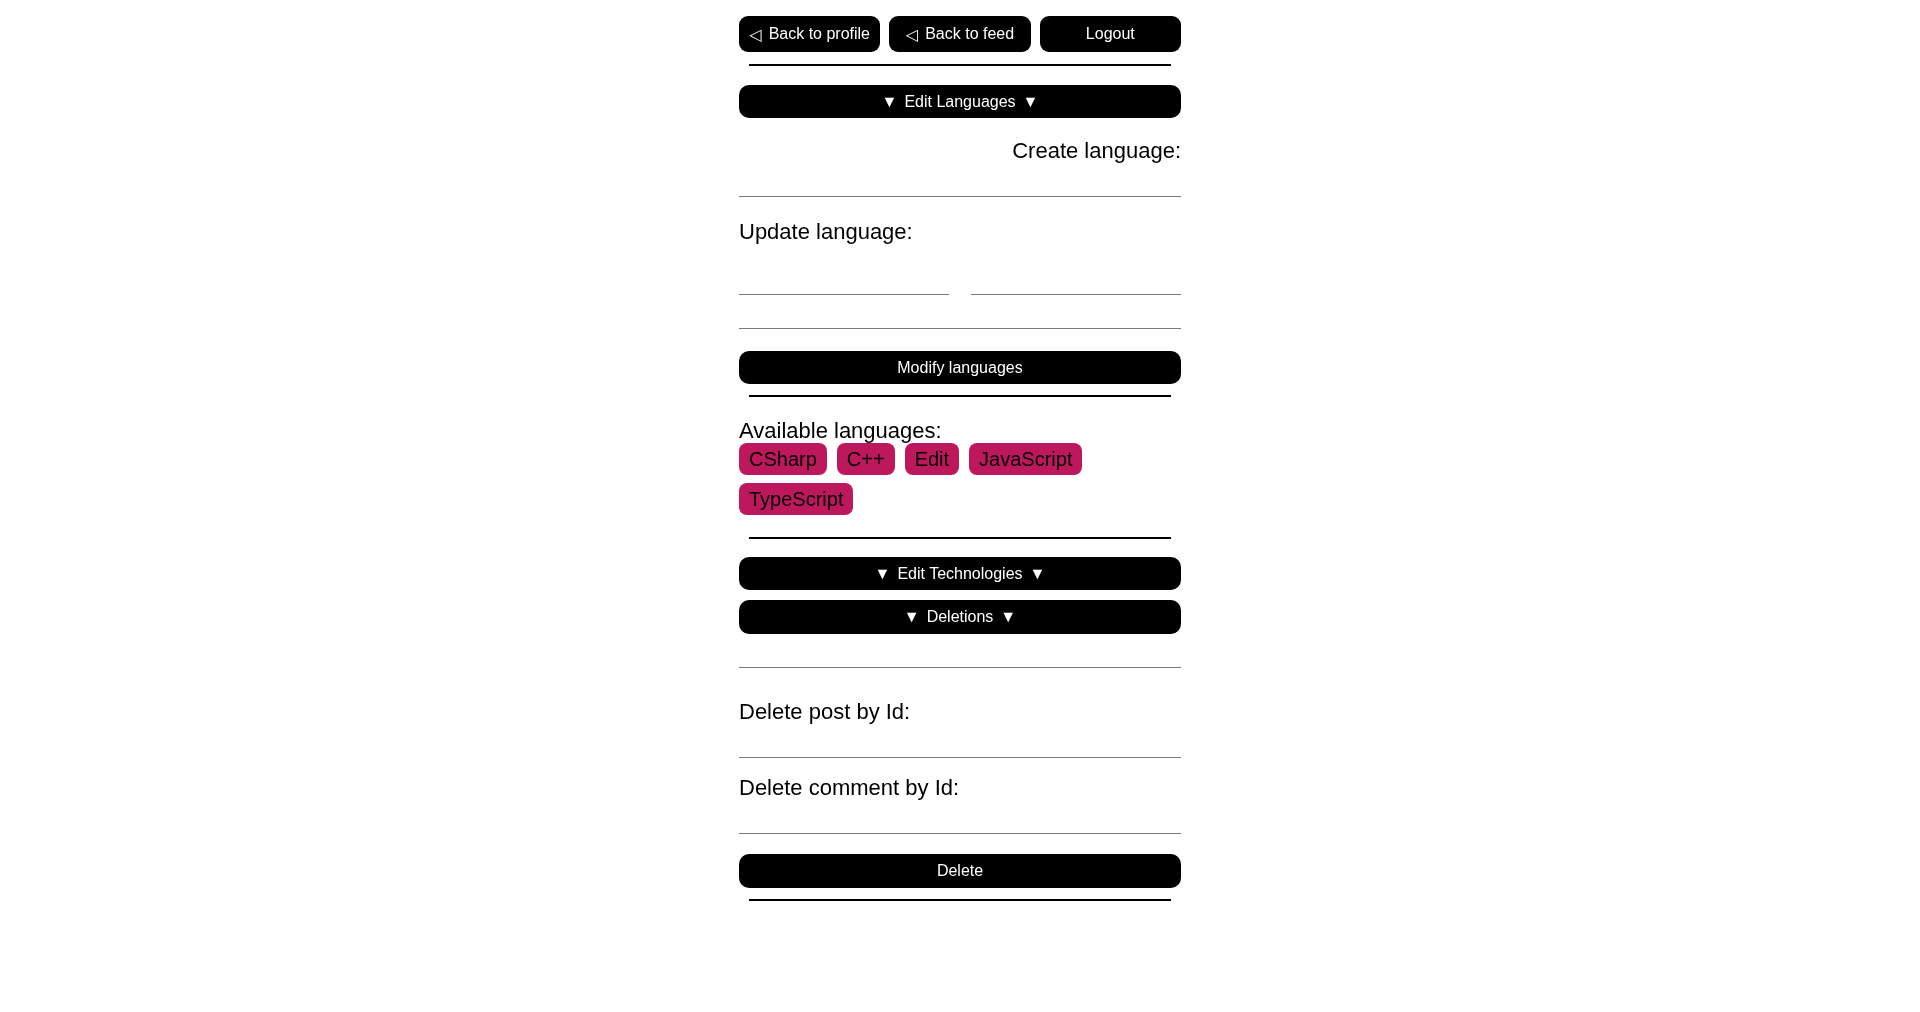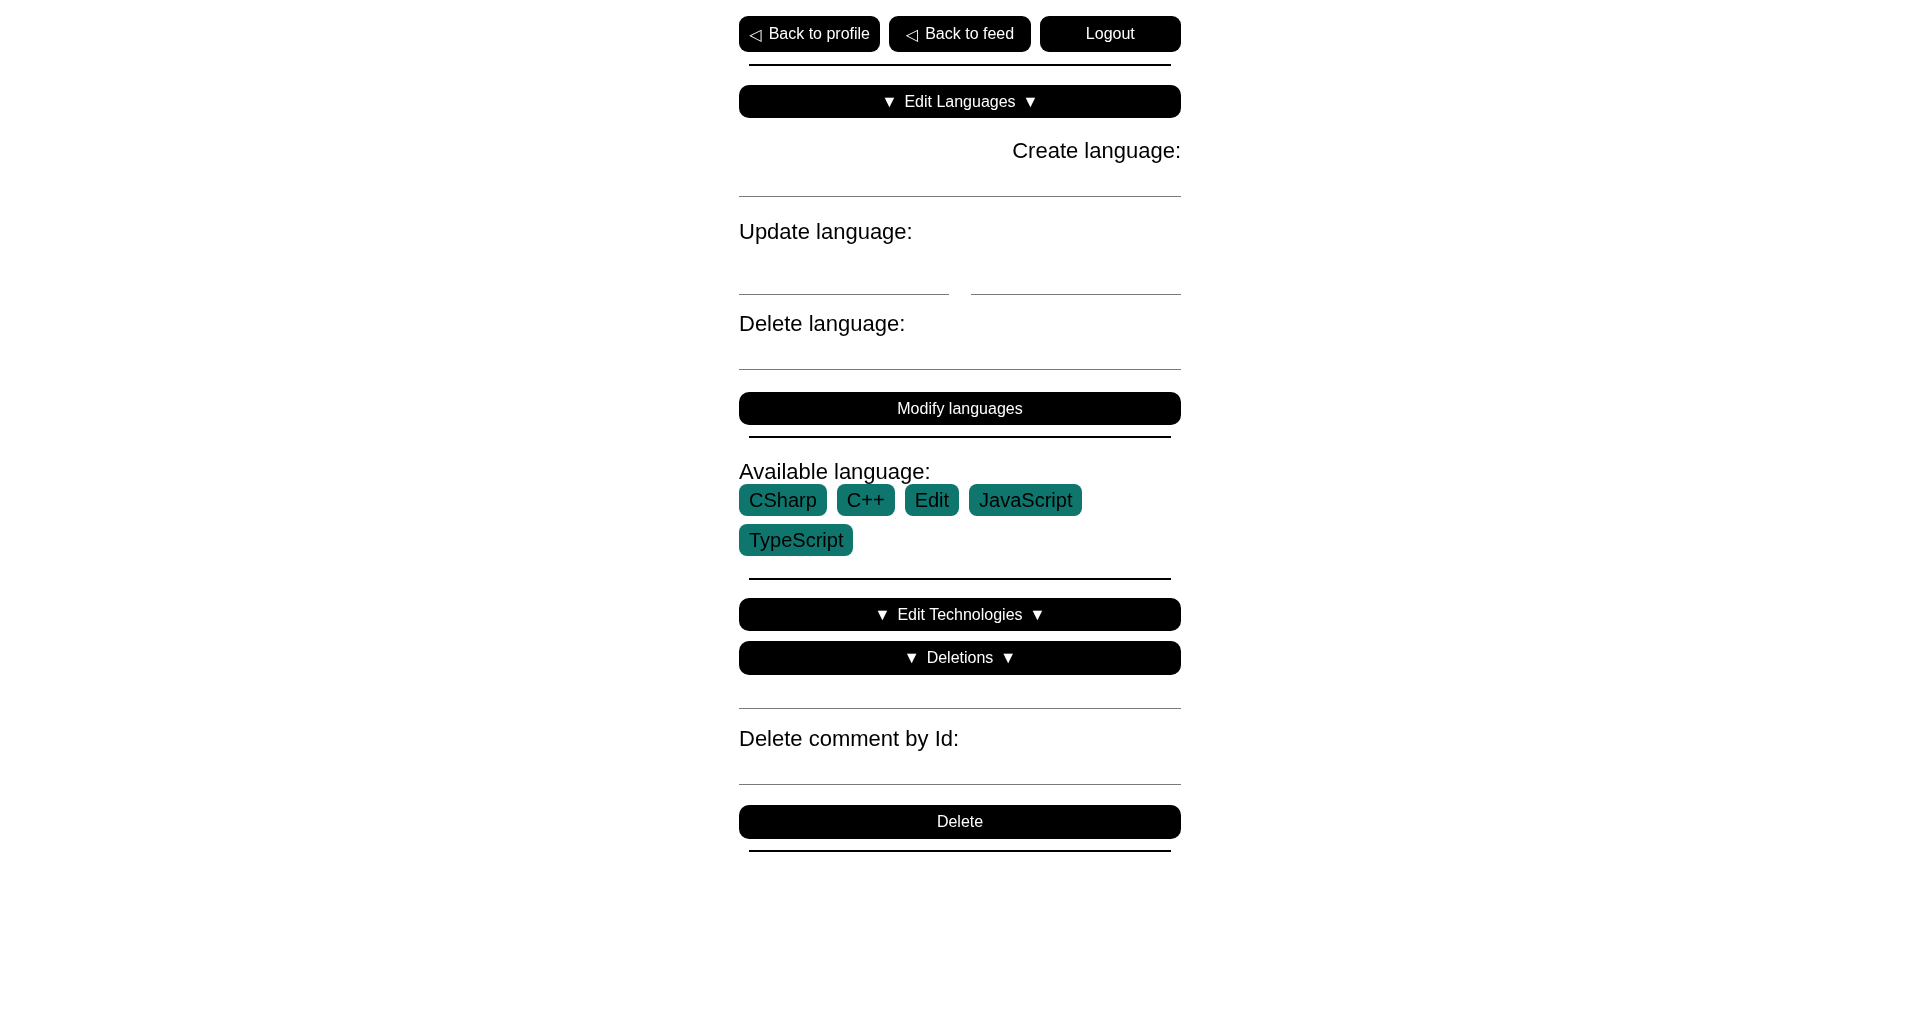--- a/index.html
+++ b/index.html
@@ -59,21 +59,21 @@
     font-family: "Liberation Sans", sans-serif;
     font-size: 20px;
     color: #000000;
   }
   .dual-inputs { display: flex; gap: 22px; margin-top: 19px; }
   .dual-inputs input.line-input { flex: 1; margin-top: 0; }
   
   .avail-label { display: block; font-size: 22px; line-height: 23px; color: #000000; }
   .chips { display: flex; flex-wrap: wrap; gap: 8px 10px; margin-top: 1px; }
   .chip {
-    background: #0f766e;
+    background: #be185d;
     color: #000000;
     border-radius: 8px;
     padding: 3px 10px;
     font-size: 20px;
     line-height: 26px;
     white-space: nowrap;
   }
   
   .mt-10 { margin-top: 10px; } .mt-11 { margin-top: 11px; } .mt-12 { margin-top: 12px; }
   .mt-14 { margin-top: 22px; } .mt-16 { margin-top: 16px; } .mt-18 { margin-top: 18px; }
@@ -115,32 +115,31 @@
 
   <div>
     <label class="field-label mt-14">Update language:</label>
     <div class="dual-inputs">
       <input type="text" class="line-input" value="" style="">
       <input type="text" class="line-input" value="" style="">
     </div>
   </div>
 
   <div>
-    <label class="field-label mt-16">Delete language:</label>
     <input type="text" class="line-input input-gap" value="" style="">
   </div>
 
   <button class="btn btn-wide mt-22">
     <span>Modify languages</span>
   </button>
 
   <hr class="thick mt-11">
 
   <div>
-    <span class="avail-label mt-14">Available language:</span>
+    <span class="avail-label mt-14">Available languages:</span>
     <div class="chips">
       <span class="chip">CSharp</span>
       <span class="chip">C++</span>
       <span class="chip">Edit</span>
       <span class="chip">JavaScript</span>
       <span class="chip">TypeScript</span>
     </div>
   </div>
 
   <hr class="thick mt-14">
@@ -154,20 +153,24 @@
   <button class="btn btn-wide btn-tall mt-10">
     <span>▼</span>
     <span>Deletions</span>
     <span>▼</span>
   </button>
 
   <div>
     <input type="text" class="line-input" value="" style="">
   </div>
 
+  <div>
+    <label class="field-label mt-31">Delete post by Id:</label>
+    <input type="text" class="line-input" value="" style="">
+  </div>
 
   <div>
     <label class="field-label mt-30">Delete comment by Id:</label>
     <input type="text" class="line-input" value="" style="">
   </div>
 
   <button class="btn btn-wide btn-tall mt-20">
     <span>Delete</span>
   </button>
 

